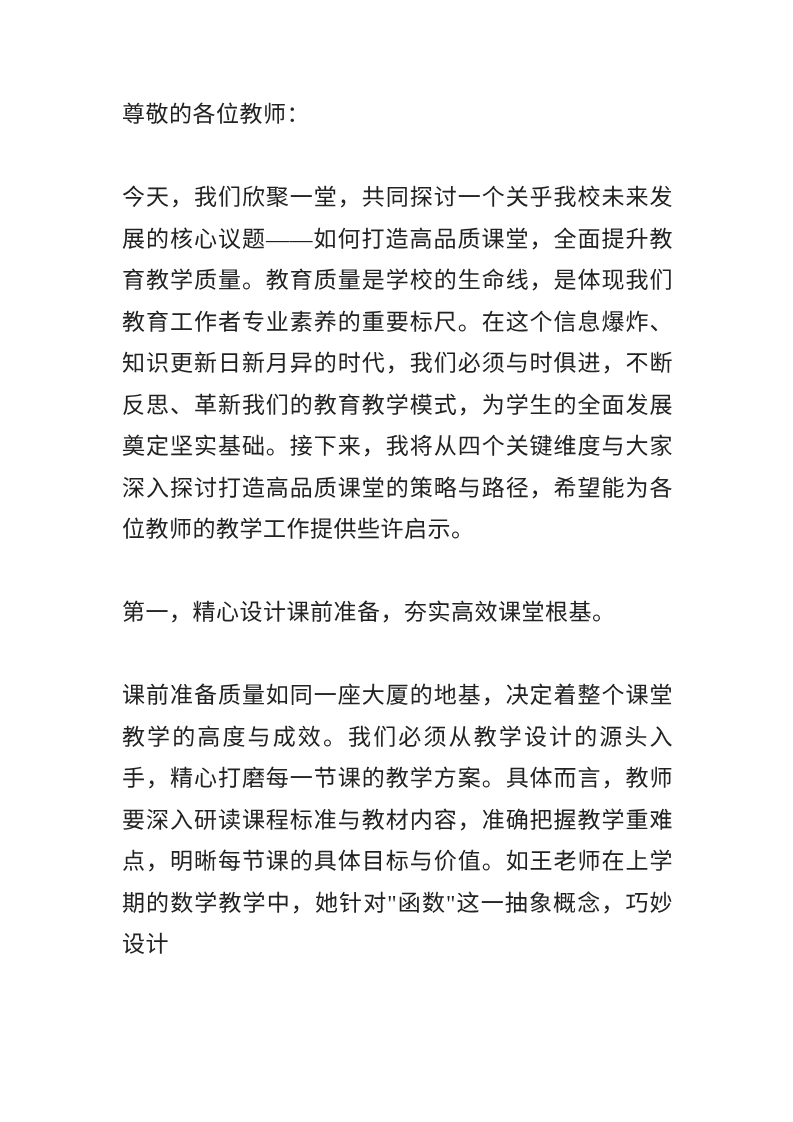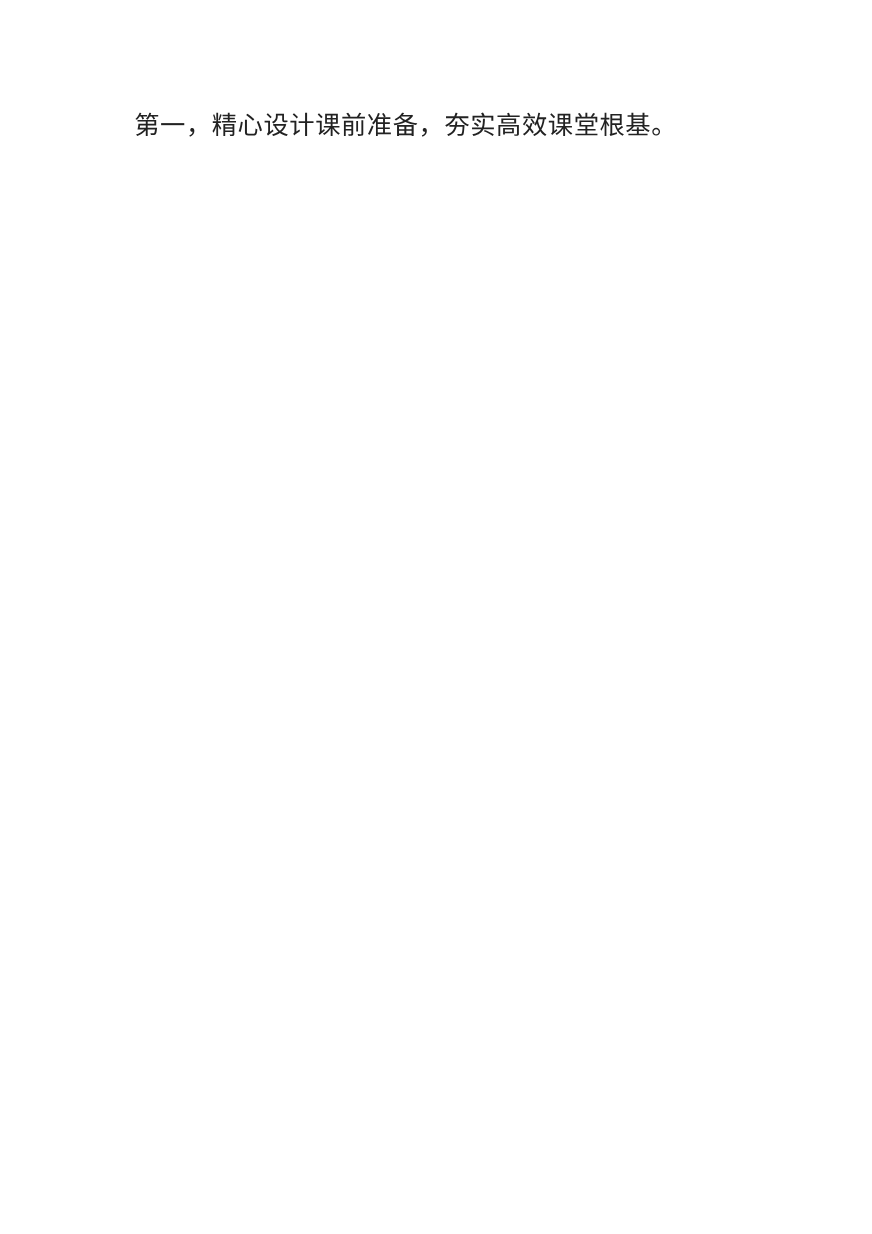--- a/index.html
+++ b/index.html
@@ -31,15 +31,18 @@
   }
   .doc-body p + p {
     margin-top: 41.5px;
   }
 </style>
 </head>
 <body>
 
 <div class="page" lang="zh-CN">
   <div class="doc-body">
+    <p>尊敬的各位教师：</p>
+    <p>今天，我们欣聚一堂，共同探讨一个关乎我校未来发展的核心议题——如何打造高品质课堂，全面提升教育教学质量。教育质量是学校的生命线，是体现我们教育工作者专业素养的重要标尺。在这个信息爆炸、知识更新日新月异的时代，我们必须与时俱进，不断反思、革新我们的教育教学模式，为学生的全面发展奠定坚实基础。接下来，我将从四个关键维度与大家深入探讨打造高品质课堂的策略与路径，希望能为各位教师的教学工作提供些许启示。</p>
     <p>第一，精心设计课前准备，夯实高效课堂根基。</p>
+    <p>课前准备质量如同一座大厦的地基，决定着整个课堂教学的高度与成效。我们必须从教学设计的源头入手，精心打磨每一节课的教学方案。具体而言，教师要深入研读课程标准与教材内容，准确把握教学重难点，明晰每节课的具体目标与价值。如王老师在上学期的数学教学中，她针对"函数"这一抽象概念，巧妙设计</p>
   </div>
 </div>
 
 </body></html>

